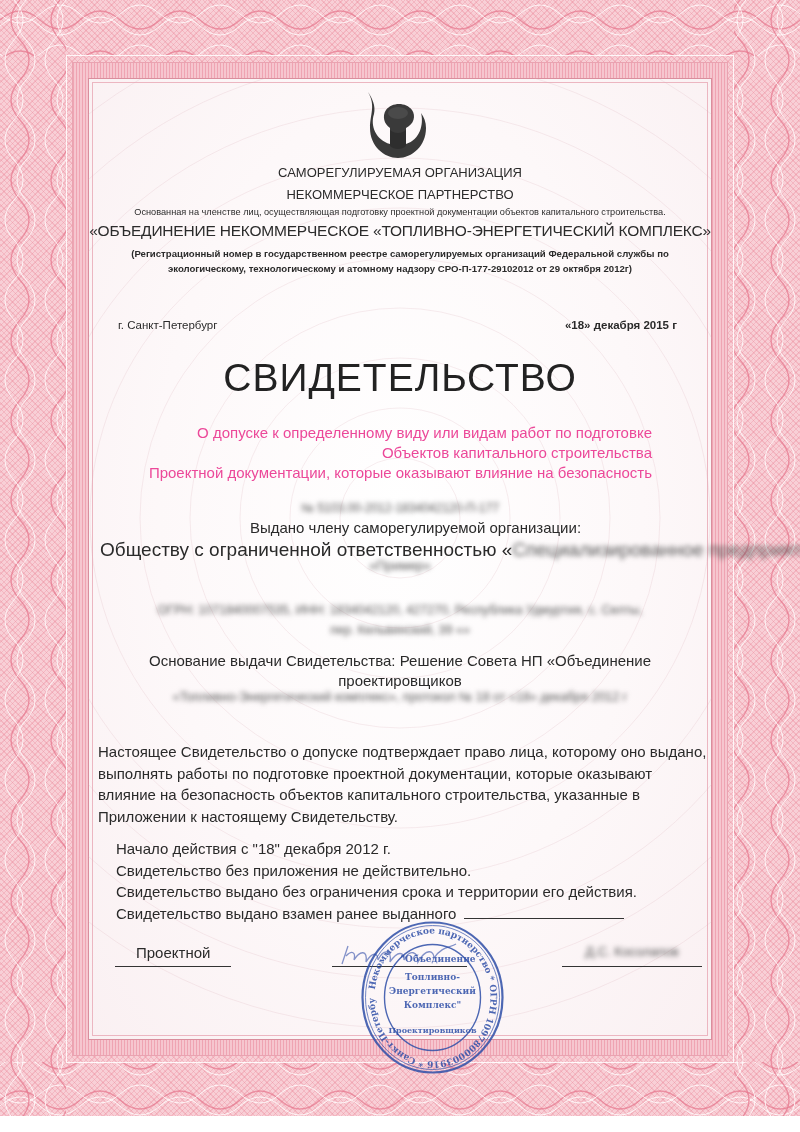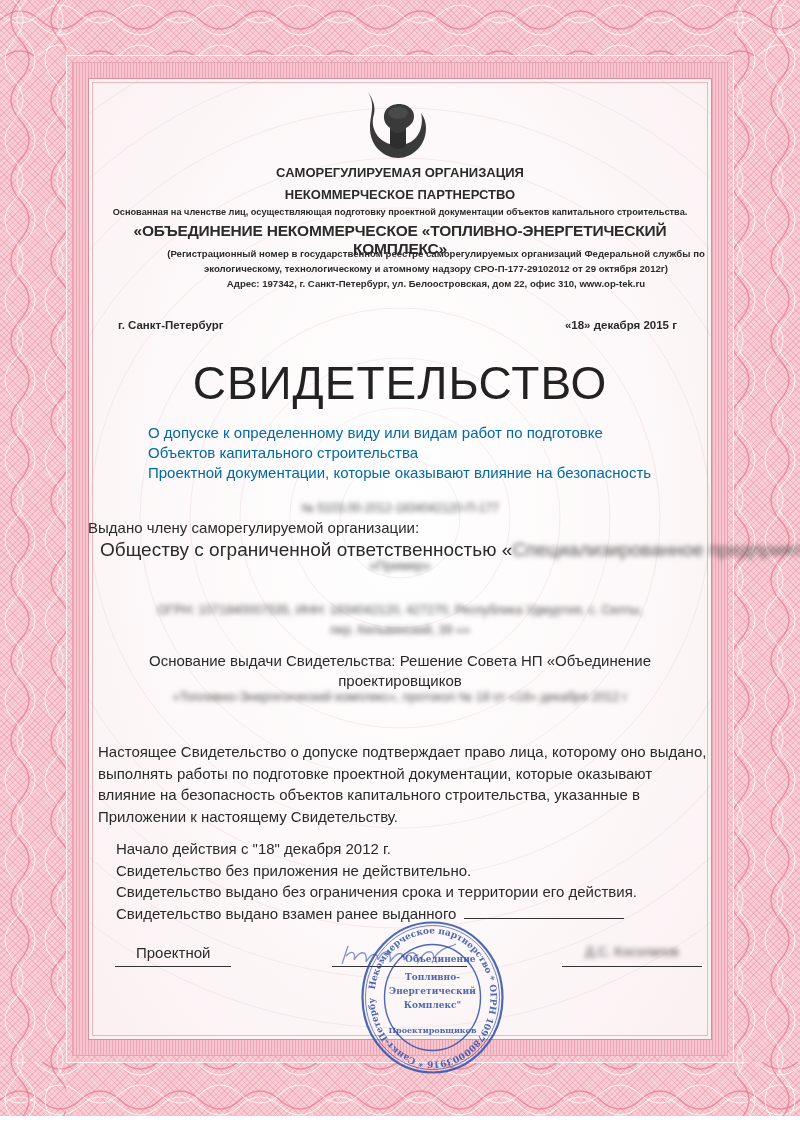--- a/index.html
+++ b/index.html
@@ -23,39 +23,39 @@
     background:
       radial-gradient(ellipse at 50% 45%, #ffffff 0%, #fdf8f9 55%, #faf0f2 100%);
     border: 1px solid #d98e9d; box-sizing: border-box; }
   .paper::after { content: ""; position: absolute; inset: 3px; border: 1px solid #ecb6c1; }
   .paper-lines { position: absolute; left: 88px; top: 78px; width: 624px; height: 962px; opacity: 0.35; }
 
   .content { position: absolute; left: 88px; top: 78px; width: 624px; height: 962px; }
 
   .logo { position: absolute; left: 260px; top: 6px; width: 100px; height: 80px; }
 
-  .hdr { position: absolute; left: 0; width: 624px; text-align: center; font-weight: bold; color: #2b2b2b; }
+  .hdr { position: absolute; left: 0; width: 624px; text-align: center; font-weight: normal; color: #2b2b2b; }
   .h1 { top: 87px; font-size: 13px; }
   .h2 { top: 109px; font-size: 13px; }
   .h3 { top: 129px; font-size: 9.2px; }
   .h4 { top: 144px; font-size: 15.5px; letter-spacing: -0.2px; }
-  .h5 { top: 168px; font-size: 9.6px; line-height: 15px; font-weight: bold; padding-left: 36px; }
-
-  .city { position: absolute; left: 30px; top: 241px; font-size: 11.5px; font-weight: bold; }
+  .h5 { top: 168px; font-size: 9.6px; line-height: 15px; font-weight: bold; }
+
+  .city { position: absolute; left: 30px; top: 241px; font-size: 11.5px; font-weight: normal; }
   .date { position: absolute; right: 35px; top: 241px; font-size: 11.5px; font-weight: bold; }
 
   .title { position: absolute; left: 0; width: 624px; top: 278px; text-align: center;
-    font-size: 46px; letter-spacing: 1px; color: #222; font-weight: normal; }
-
-  .subtitle { position: absolute; left: 60px; width: 504px; top: 345px; text-align: left;
-    font-size: 15px; line-height: 20px; color: #0369a1; }
+    font-size: 39px; letter-spacing: 1px; color: #222; font-weight: normal; }
+
+  .subtitle { position: absolute; left: 60px; width: 504px; top: 345px; text-align: right;
+    font-size: 15px; line-height: 20px; color: #ec4899; }
 
   .blur { filter: blur(2.6px); color: #555; }
   .reg-no { position: absolute; left: 0; width: 624px; top: 423px; text-align: center; font-size: 12px; }
-  .issued { position: absolute; left: 0; width: 655px; top: 441px; text-align: left; font-size: 15px; }
+  .issued { position: absolute; left: 0; width: 655px; top: 441px; text-align: center; font-size: 15px; }
   .org-line { position: absolute; left: 12px; width: 600px; top: 461px; text-align: center; font-size: 19px; white-space: nowrap; }
   .org-line2 { position: absolute; left: 0; width: 624px; top: 480px; text-align: center; font-size: 13px; }
   .ogrn { position: absolute; left: 30px; width: 564px; top: 522px; text-align: center; font-size: 12.5px; line-height: 20px; }
   .basis { position: absolute; left: 40px; width: 544px; top: 573px; text-align: center; font-size: 15px; line-height: 20px; }
   .basis2 { position: absolute; left: 0; width: 624px; top: 612px; text-align: center; font-size: 12.5px; }
 
   .para { position: absolute; left: 10px; width: 610px; top: 663px; font-size: 15px; line-height: 21.5px; color: #2a2a2a; }
   .facts { position: absolute; left: 28px; width: 590px; top: 760px; font-size: 15px; line-height: 21.5px; }
   .facts div { white-space: nowrap; }
   .blank-line { display: inline-block; width: 160px; border-bottom: 1px solid #333; height: 14px; vertical-align: baseline; margin-left: 8px; }
@@ -119,21 +119,20 @@
     <path d="M42 46 C46 50 54 50 58 46 L58 62 C54 66 46 66 42 62 Z" fill="#2e2e2e"></path>
   </svg>
 
   <div class="hdr h1">САМОРЕГУЛИРУЕМАЯ ОРГАНИЗАЦИЯ</div>
   <div class="hdr h3">Основанная на членстве лиц, осуществляющая подготовку проектной документации объектов капитального строительства.</div>
   <div class="hdr h2">НЕКОММЕРЧЕСКОЕ ПАРТНЕРСТВО</div>
   <div class="hdr h4">«ОБЪЕДИНЕНИЕ НЕКОММЕРЧЕСКОЕ «ТОПЛИВНО-ЭНЕРГЕТИЧЕСКИЙ КОМПЛЕКС»</div>
   <div class="hdr h5">
     <div>(Регистрационный номер в государственном реестре саморегулируемых организаций Федеральной службы по</div>
     <div>экологическому, технологическому и атомному надзору СРО-П-177-29102012 от 29 октября 2012г)</div>
-    <div>Адрес: 197342, г. Санкт-Петербург, ул. Белоостровская, дом 22,  офис 310, www.op-tek.ru</div>
   </div>
 
   <div class="city">г. Санкт-Петербург</div>
   <div class="date">«18» декабря 2015 г</div>
 
   <div class="title">СВИДЕТЕЛЬСТВО</div>
 
   <div class="subtitle">
     <div>О допуске к определенному виду или видам работ по подготовке</div>
     <div>Объектов капитального строительства</div>

